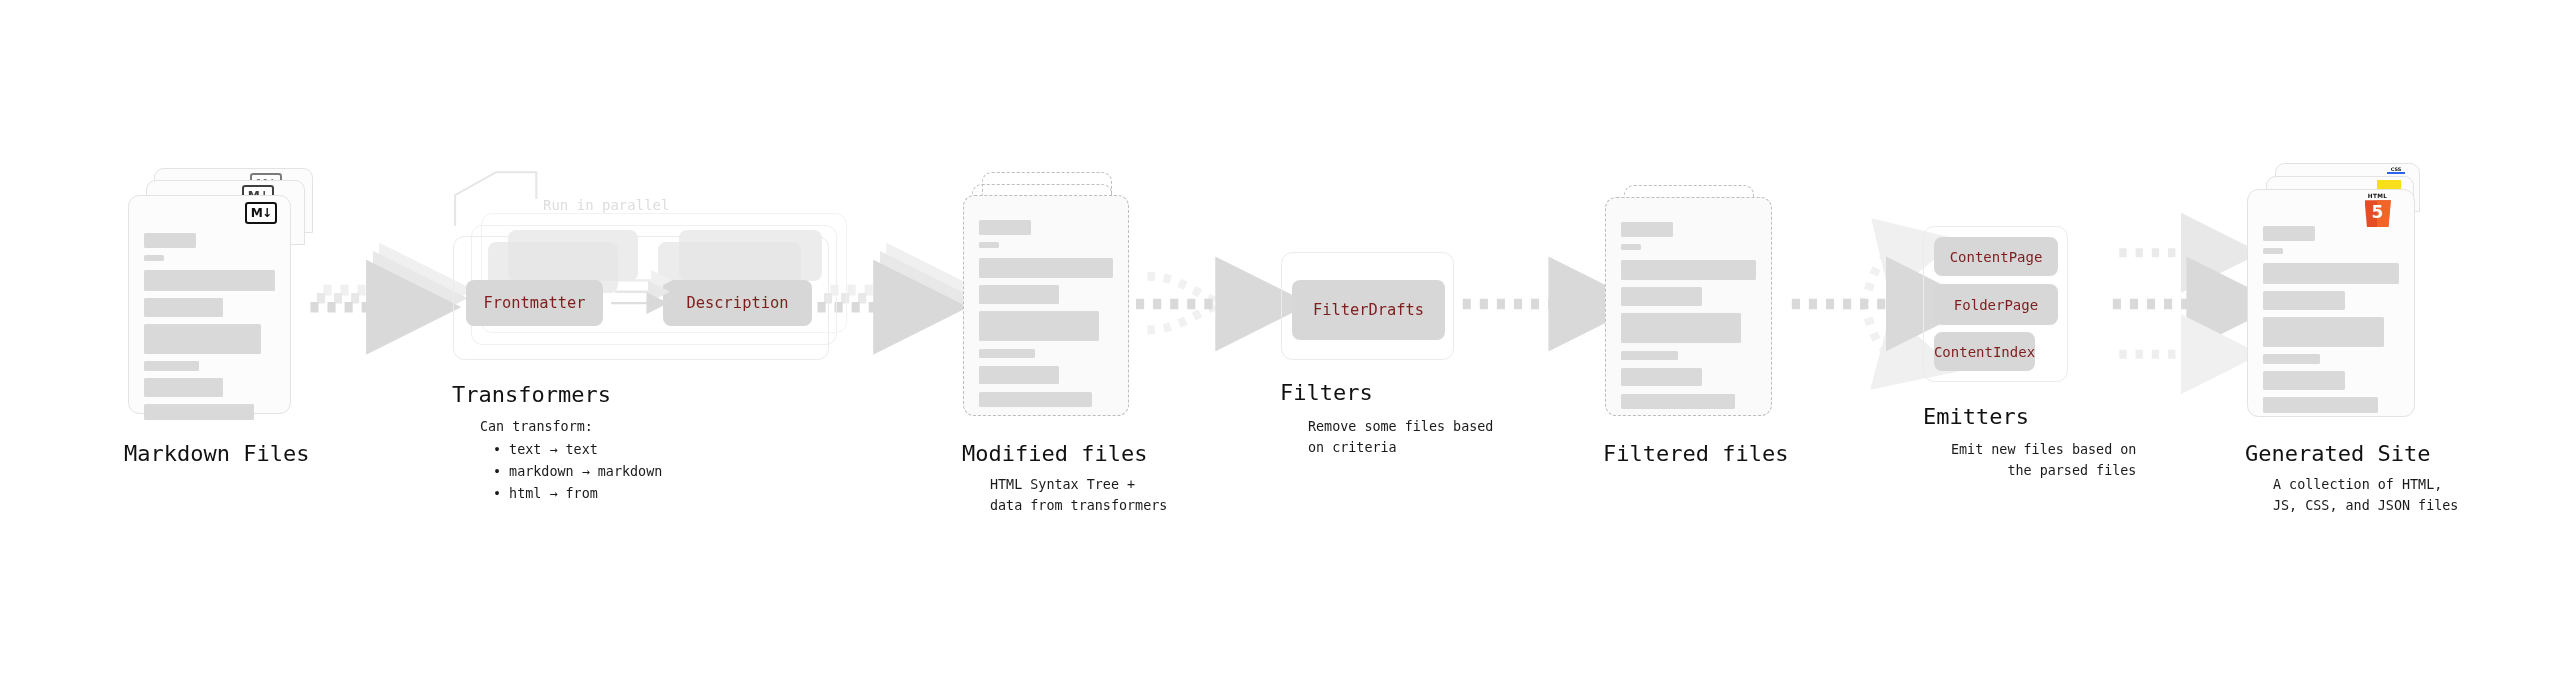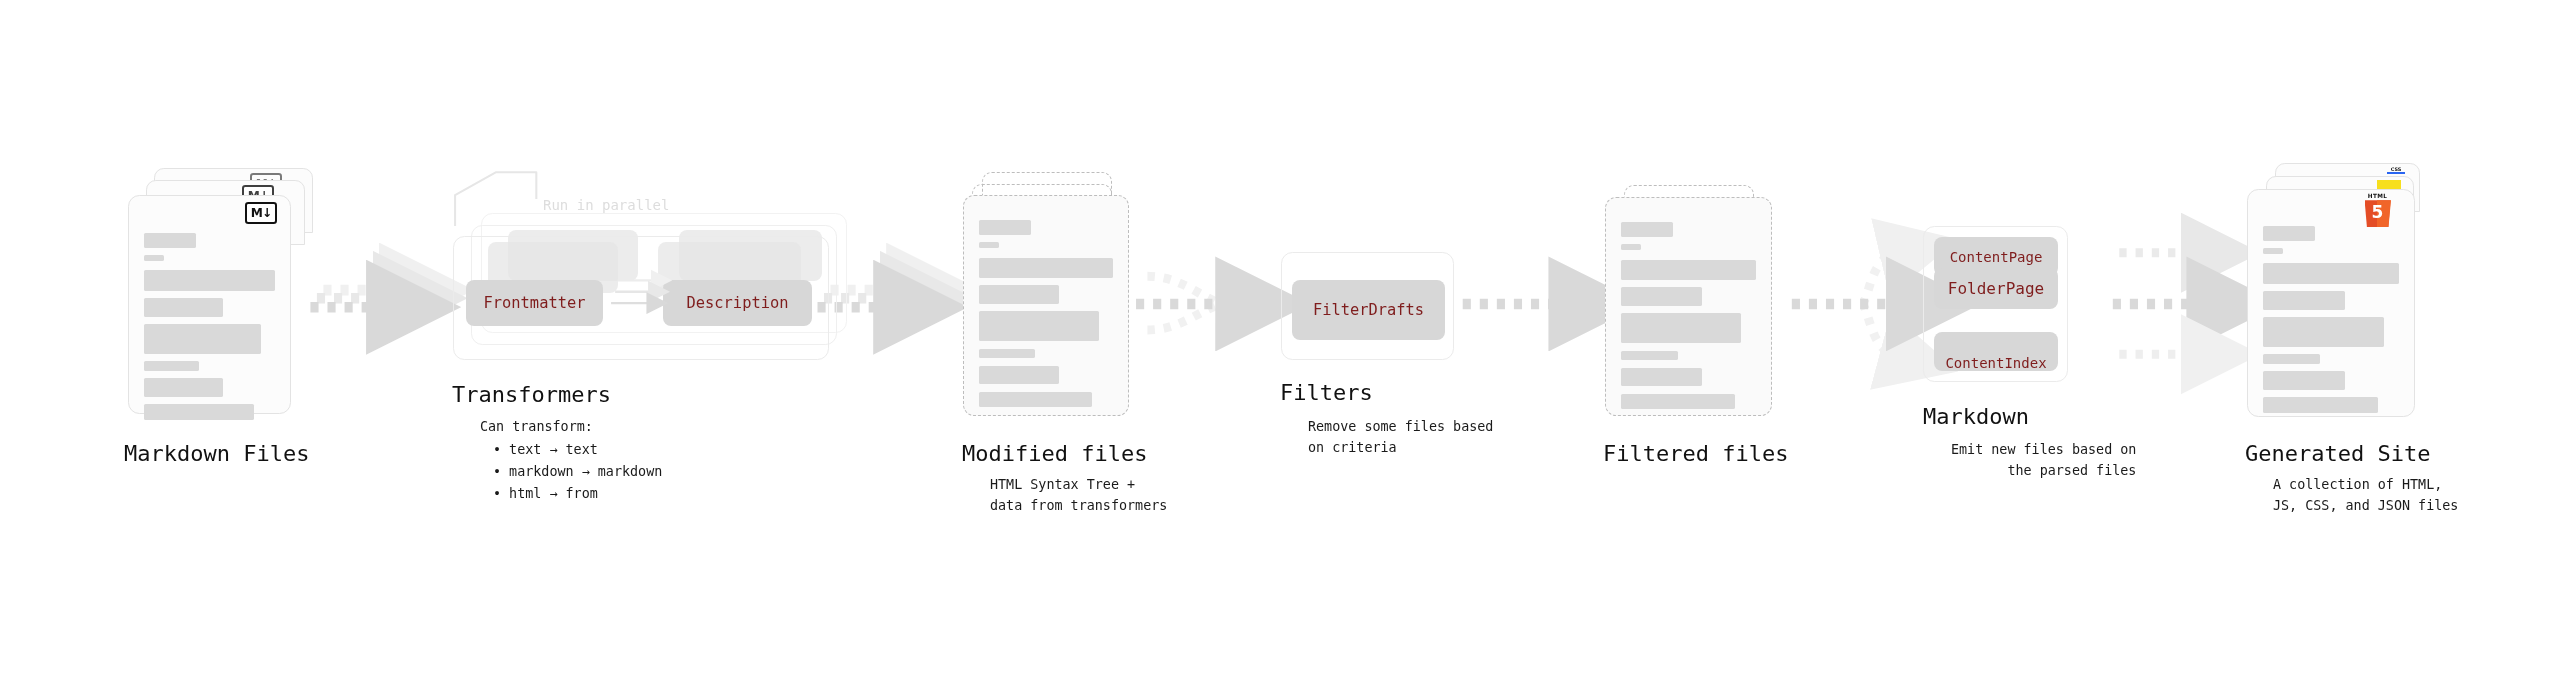--- a/index.html
+++ b/index.html
@@ -227,27 +227,27 @@
     </div>
   </div>
   <div class="title" style="left:1603px;top:441px;">Filtered files</div>
 </div>
 
 <div class="stage">
   <div class="gbox" style="left:1923px;top:226px;width:145px;height:156px;border-color:#ebebeb;"></div>
   <div class="chip" style="left:1934px;top:237px;width:124px;height:39px;font-size:14px;">
     <span>ContentPage</span>
   </div>
-  <div class="chip" style="left:1934px;top:268px;width:124px;height:41px;font-size:16px;">
+  <div class="chip" style="left:1934px;top:284px;width:124px;height:41px;font-size:14px;">
     <span>FolderPage</span>
   </div>
-  <div class="chip" style="left:1934px;top:332px;width:124px;height:39px;font-size:14px;align-items:flex-end;">
+  <div class="chip" style="left:1934px;top:332px;width:101px;height:39px;font-size:14px;">
     <span>ContentIndex</span>
   </div>
-  <div class="title" style="left:1923px;top:404px;">Markdown</div>
+  <div class="title" style="left:1923px;top:404px;">Emitters</div>
   <div class="sub" style="left:1923px;top:439px;text-align:right;">Emit new files based on
 the parsed files</div>
 </div>
 
 <div class="stage">
   <div class="card" style="left:2275px;top:163px;width:145px;height:49px;border-radius:9.8px 9.8px 0 0;"></div>
   <div class="csslogo" style="left:2387px;top:167px;">
     <div class="t">CSS</div>
     <div class="u"></div>
   </div>

